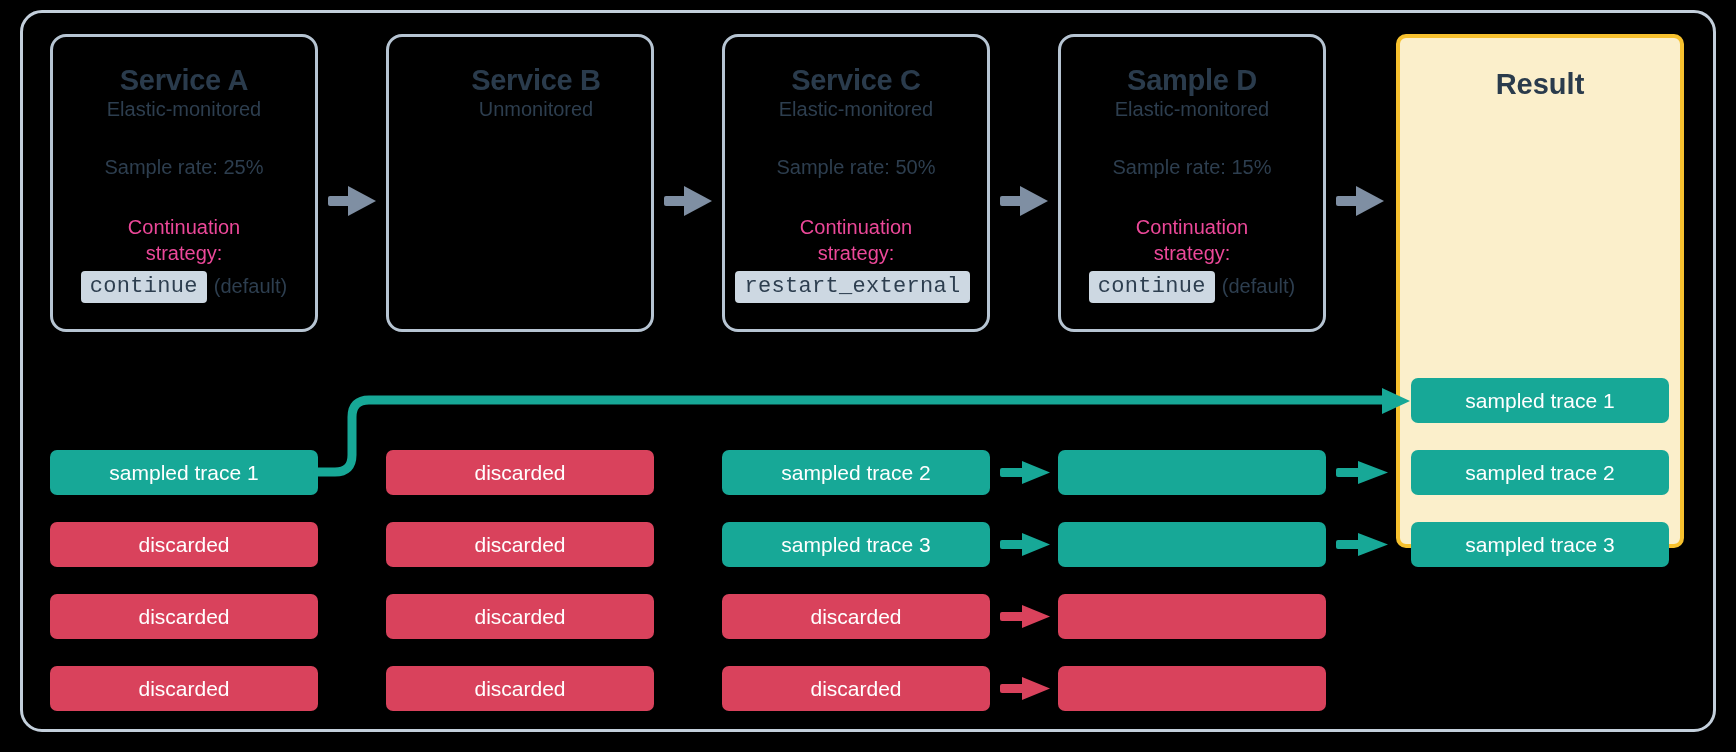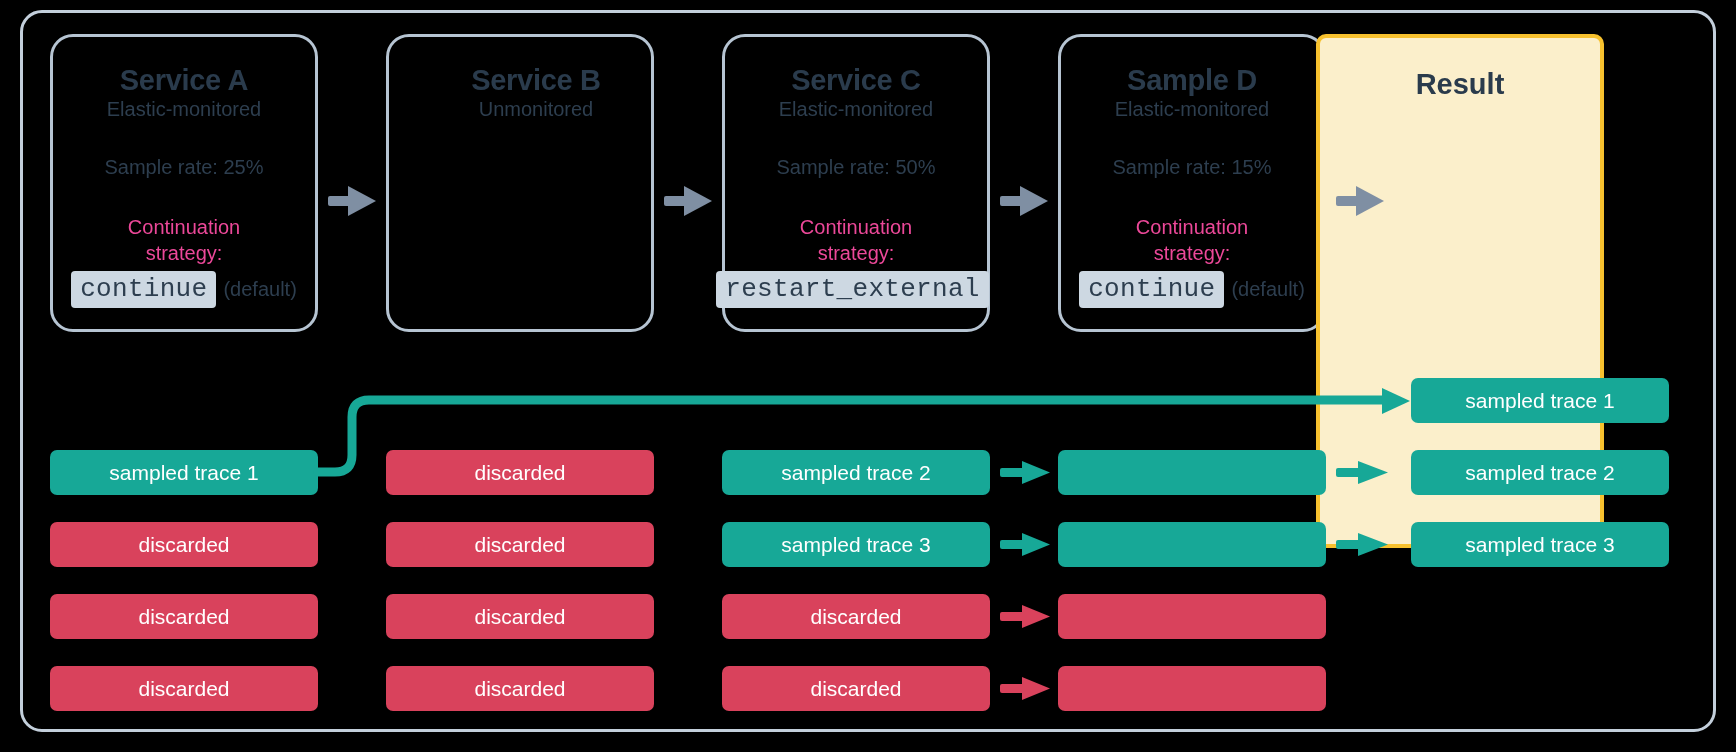--- a/index.html
+++ b/index.html
@@ -23,21 +23,21 @@
     border-radius: 22px;
     background: transparent;
   }
   
   .service-card {
     position: absolute;
     top: 34px;
     width: 268px;
     height: 298px;
     border: 3px solid #B6C4D2;
-    border-radius: 23px;
+    border-radius: 16px;
     background: #000000;
     padding-top: 28px;
     text-align: center;
   }
   .svc-title {
     font-size: 29px;
     font-weight: bold;
     color: #2A3B4C;
     letter-spacing: -0.3px;
     line-height: 1.1;
@@ -64,35 +64,35 @@
     align-items: center;
     justify-content: center;
     gap: 7px;
     flex-wrap: nowrap;
   }
   .code-chip {
     display: inline-block;
     background: #CDD8E2;
     color: #2D3E4F;
     font-family: "Liberation Mono", monospace;
-    font-size: 26px;
+    font-size: 22px;
     padding: 3px 9px 4px 9px;
     border-radius: 4px;
     white-space: nowrap;
     letter-spacing: 0.3px;
   }
   .default-note {
     font-size: 20px;
     color: #2D3E4F;
     white-space: nowrap;
   }
   
   #result-panel {
     position: absolute;
-    left: 1316px; top: 34px;
+    left: 1396px; top: 34px;
     width: 288px; height: 514px;
     background: #FBEFCB;
     border: 4px solid #F7C12E;
     border-radius: 10px;
   }
   #result-title {
     margin-top: 30px;
     text-align: center;
     font-size: 29px;
     font-weight: bold;

